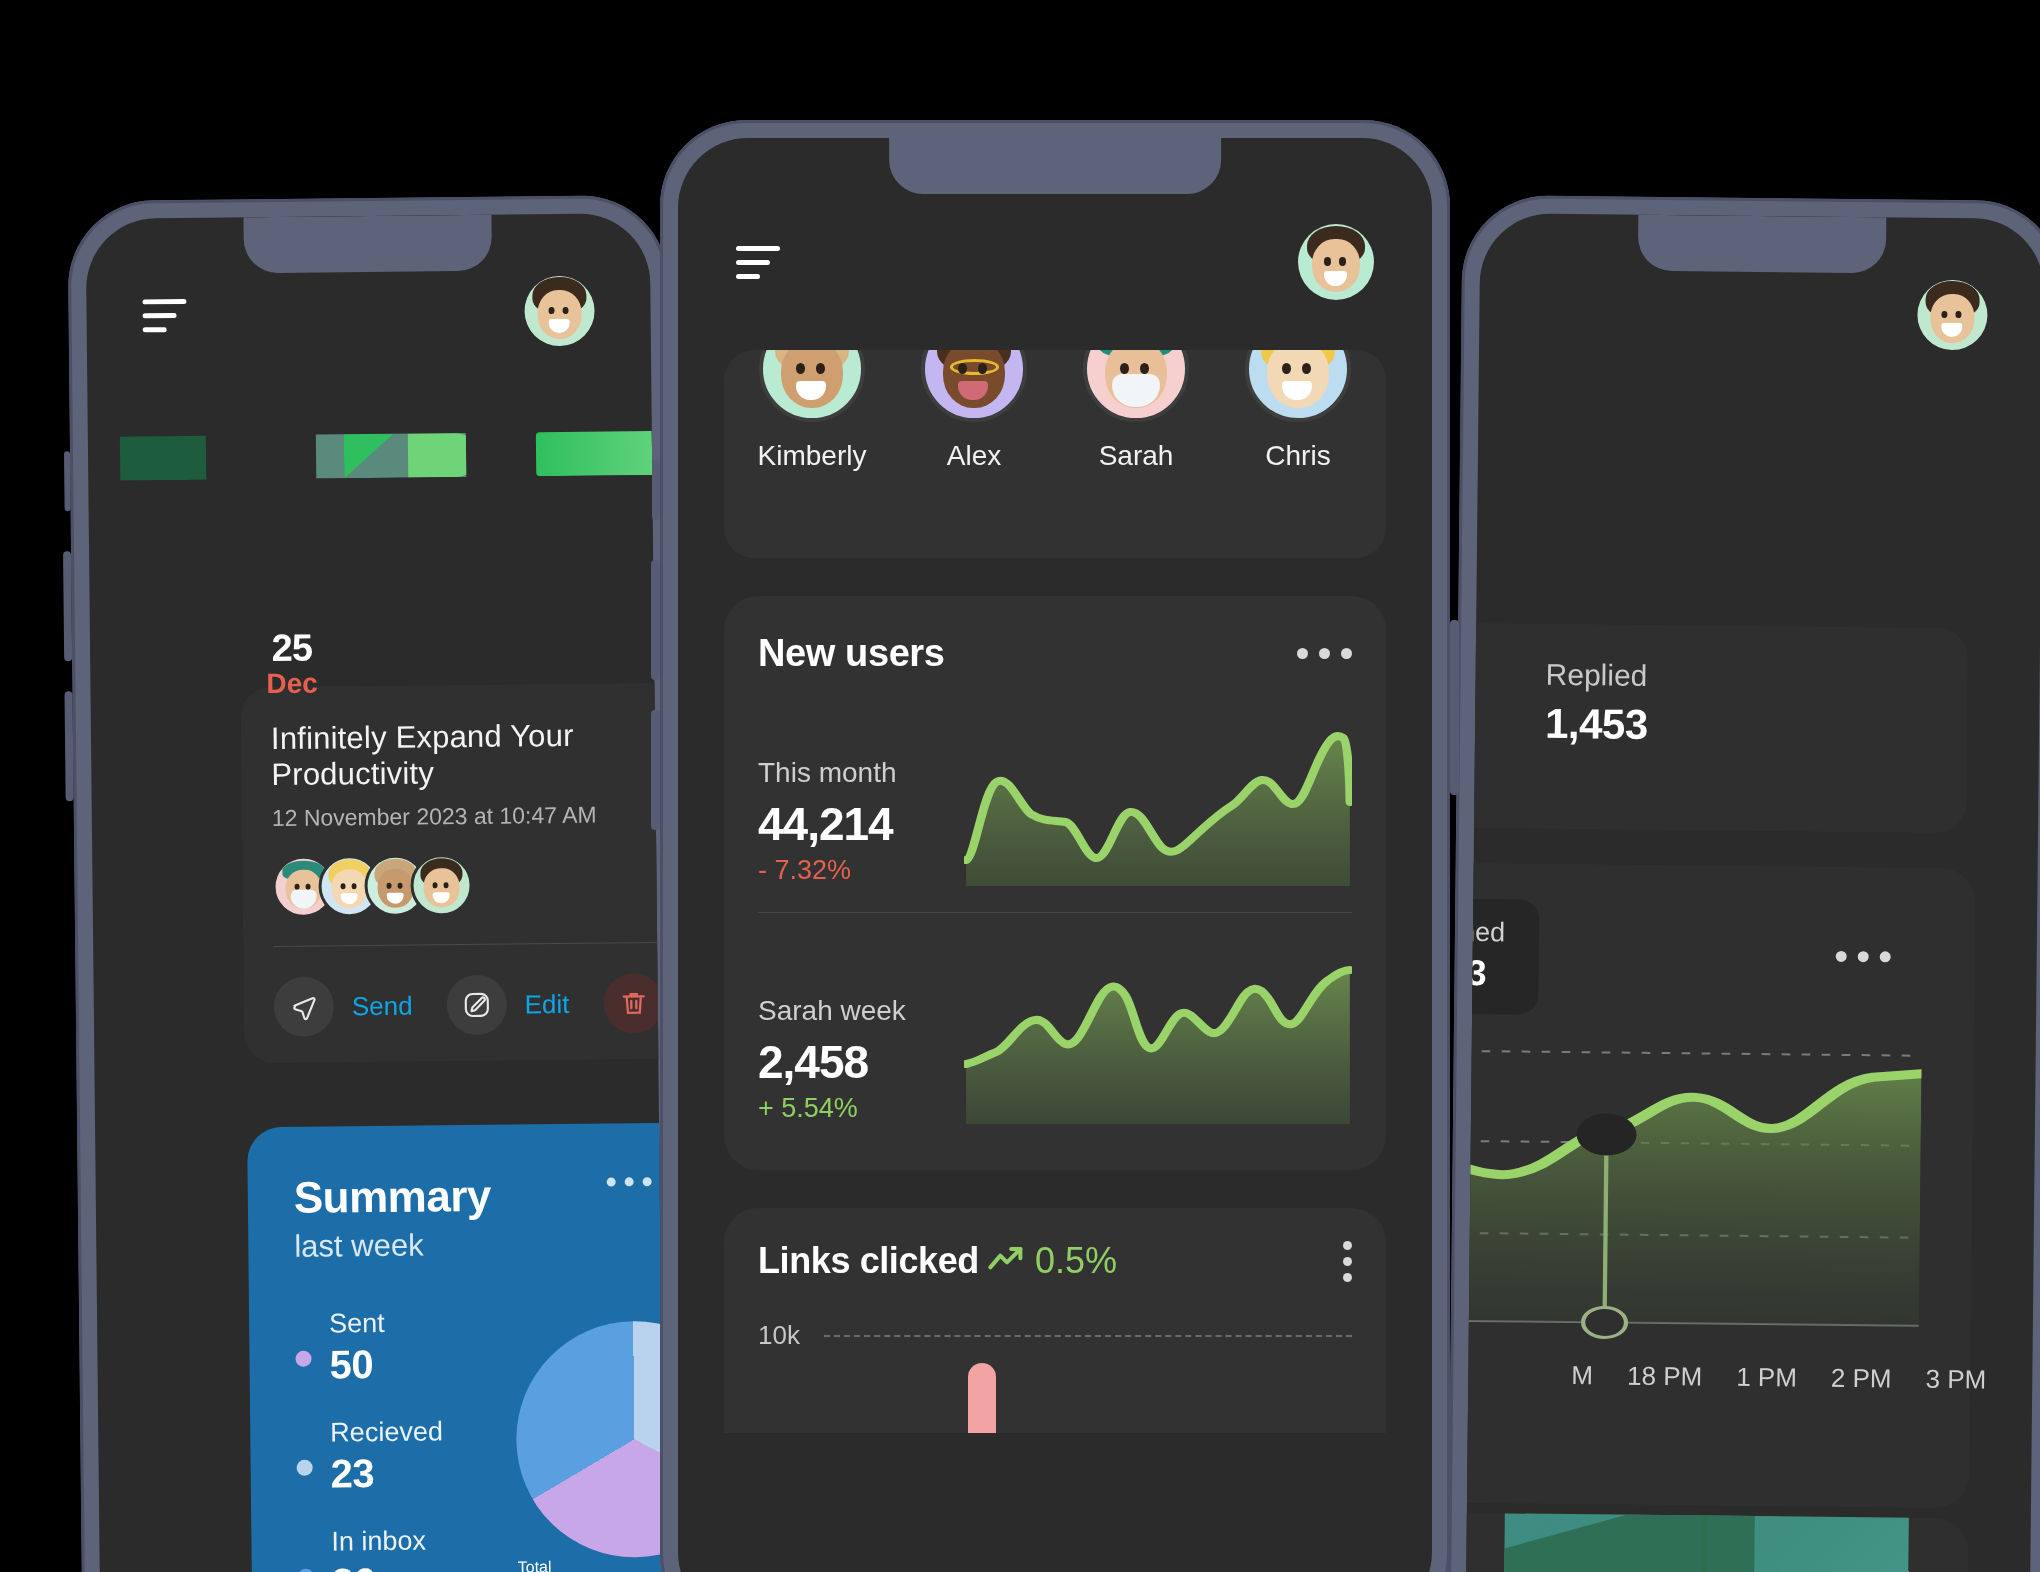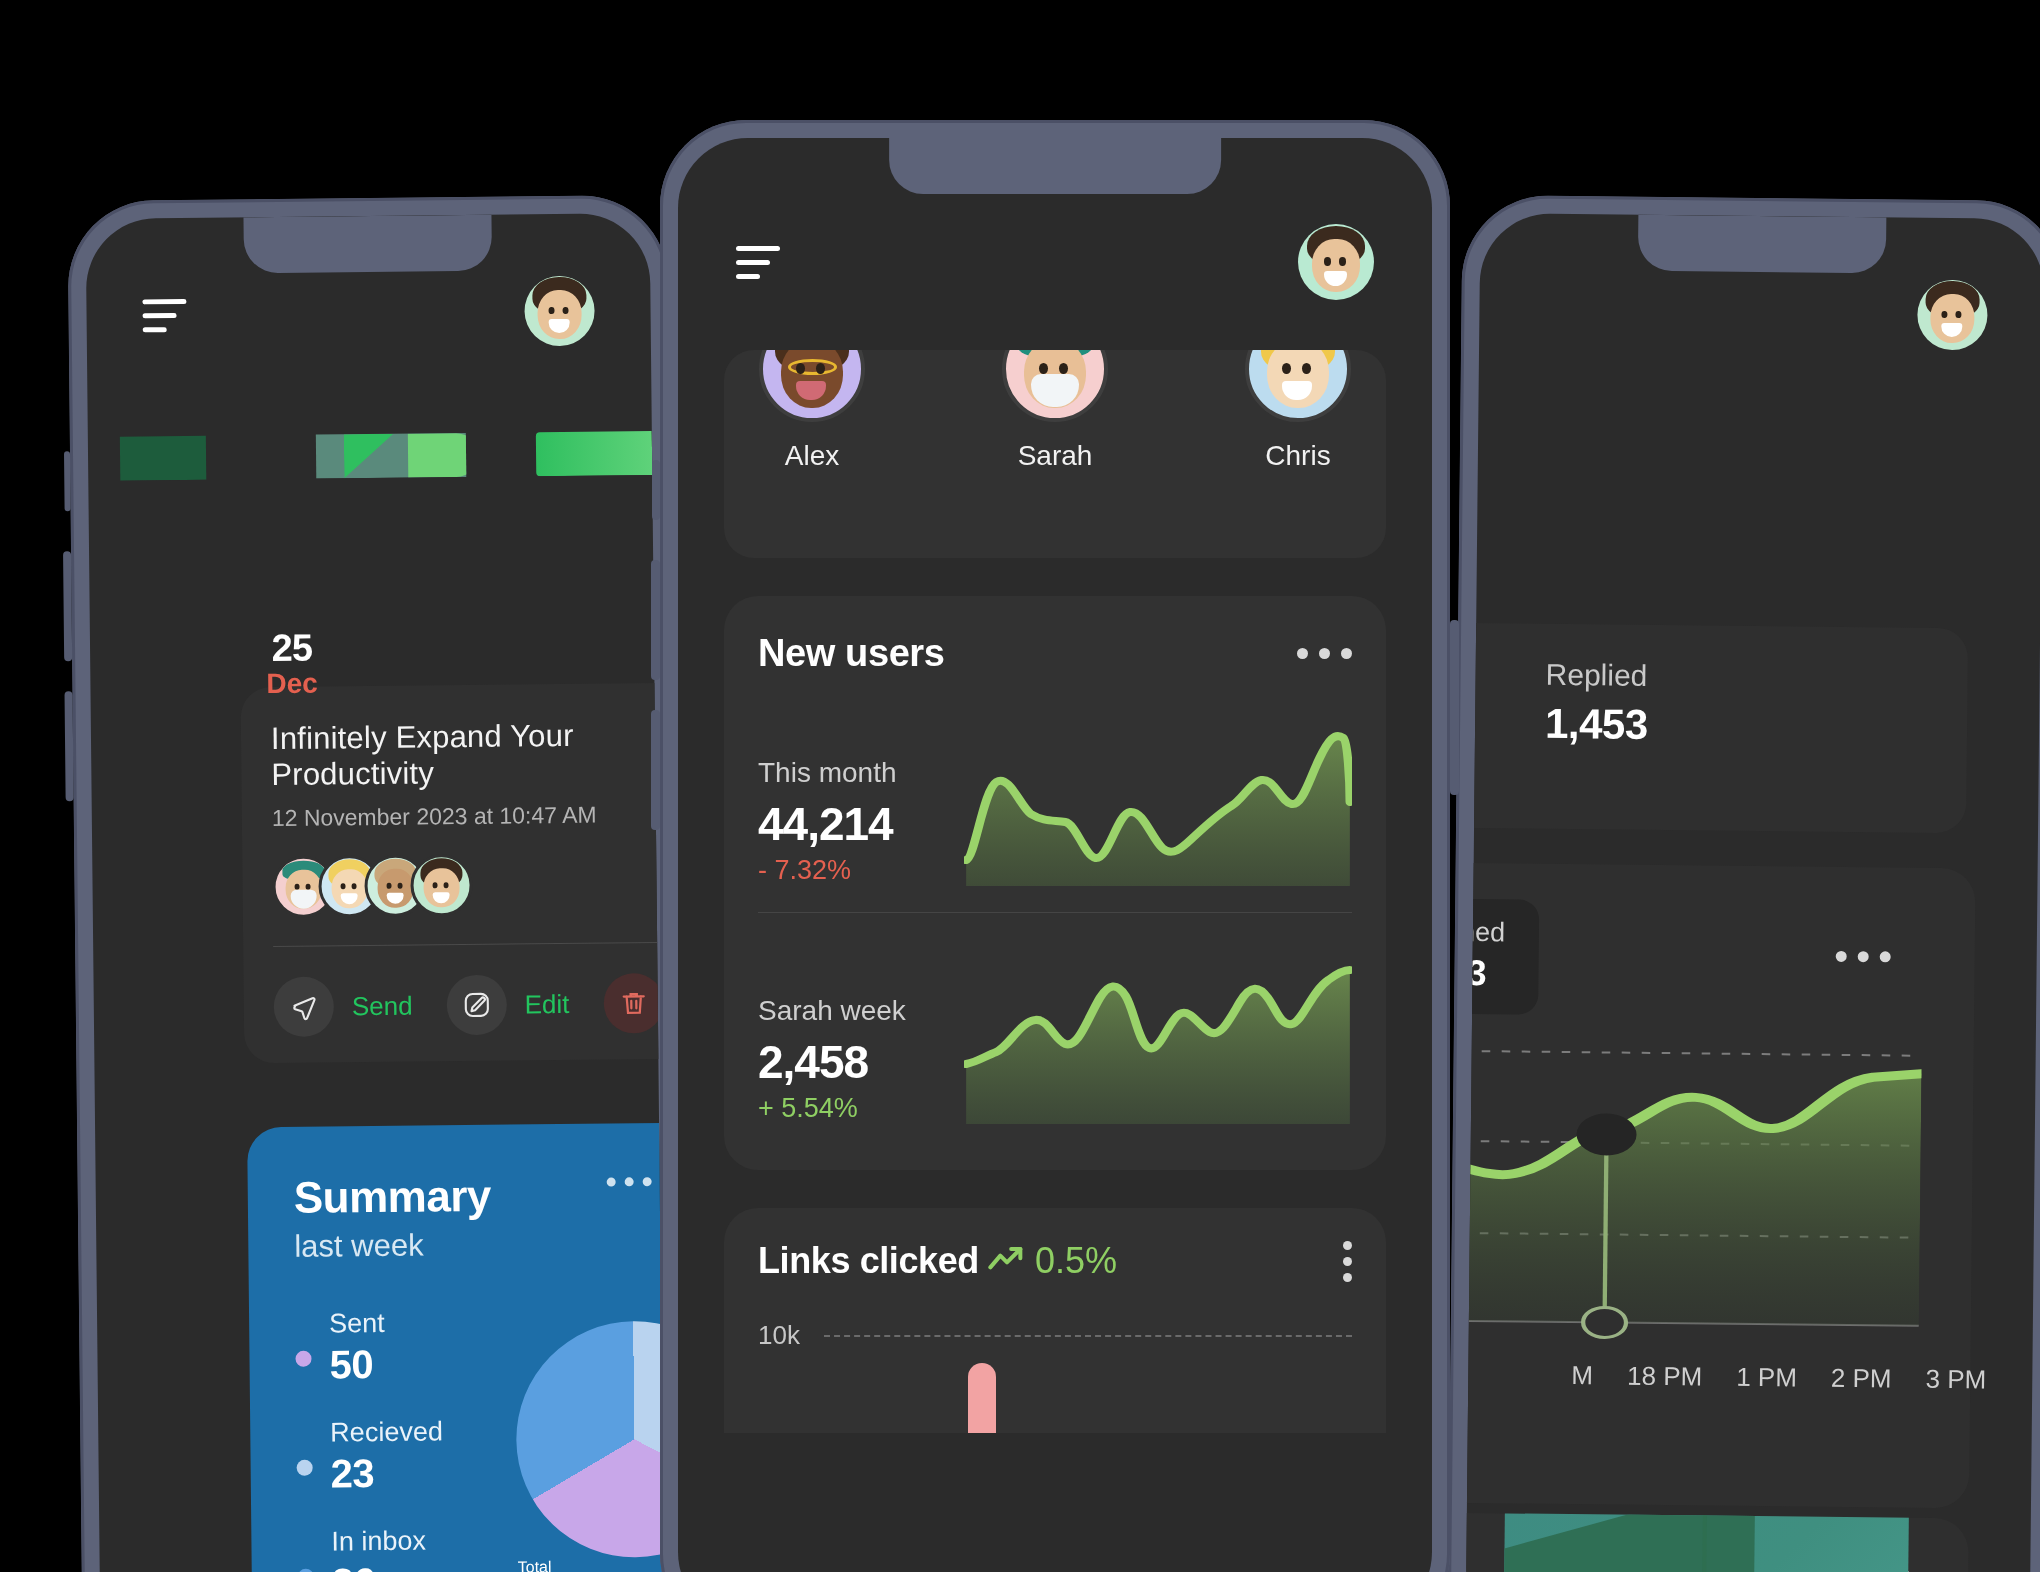--- a/index.html
+++ b/index.html
@@ -84,21 +84,21 @@
                  background:#303030; border-radius:30px; padding:34px 30px 26px 30px; }
   .l-title { font-size:31px; font-weight:500; color:#f3f3f3; letter-spacing:.2px; }
   .l-sub { font-size:23px; color:#b4b4b4; margin-top:10px; line-height:1.35; max-width:340px; }
   .l-av-row { display:flex; margin-top:22px; }
   .l-av-row .avatar { width:62px; height:62px; margin-right:-16px; border:3px solid #303030; }
   .l-divider { height:1px; background:#4a4a4a; margin:28px 0 0 0; }
   .l-actions { display:flex; align-items:center; gap:34px; padding-top:30px; }
   .l-act { display:flex; align-items:center; gap:18px; }
   .l-act .ic { width:60px; height:60px; border-radius:50%; background:#3d3d3d;
                display:flex; align-items:center; justify-content:center; }
-  .l-act .lbl { font-size:26px; color:#22c55e; }
+  .l-act .lbl { font-size:26px; color:#0ea5e9; }
   .l-act.del .ic { background:#4a2e2e; }
 
   .summary { position:absolute; left:152px; right:-110px; top:910px; height:560px;
              background:#1d6ea8; border-radius:34px; padding:46px 0 0 46px; overflow:hidden; }
   .summary h2 { font-size:44px; font-weight:700; letter-spacing:-.5px; }
   .summary .sub { font-size:31px; color:#d8e8f3; margin-top:6px; }
   .sum-dots { position:absolute; right:118px; top:54px; display:flex; gap:9px; }
   .sum-dots span { width:9px; height:9px; border-radius:50%; background:#cfe2ef; }
   .sum-body { display:flex; margin-top:44px; }
   .sum-stats { width:210px; }
@@ -460,20 +460,32 @@
               <div class="eye l"></div>
                 <div class="eye r"></div>
               <div class="mouth"></div>
             </div>
           </div>
         </div>
 
         <div class="people-card">
           <div class="people-row" style="margin-top:-34px;">
             <div class="person">
+              <div class="avatar" style="background:#b9ead2">
+                <div class="face">
+                    <div class="hair" style="background:#d9b584"></div>
+                    <div class="head" style="background:#cf9f6f"></div>
+                    <div class="eye l"></div>
+                    <div class="eye r"></div>
+                    <div class="mouth"></div>
+                  </div>
+              </div>
+              <div class="nm">Kimberly</div>
+            </div>
+            <div class="person">
               <div class="avatar" style="background:#c4b6f0">
                 <div class="face">
                     <div class="hair" style="background:#4a2f1c"></div>
                     <div class="head" style="background:#7a4a2c"></div>
                     <div class="glasses"></div>
                     <div class="eye l"></div>
                     <div class="eye r"></div>
                     <div class="mouth" style="background:#d06a74"></div>
                   </div>
               </div>

